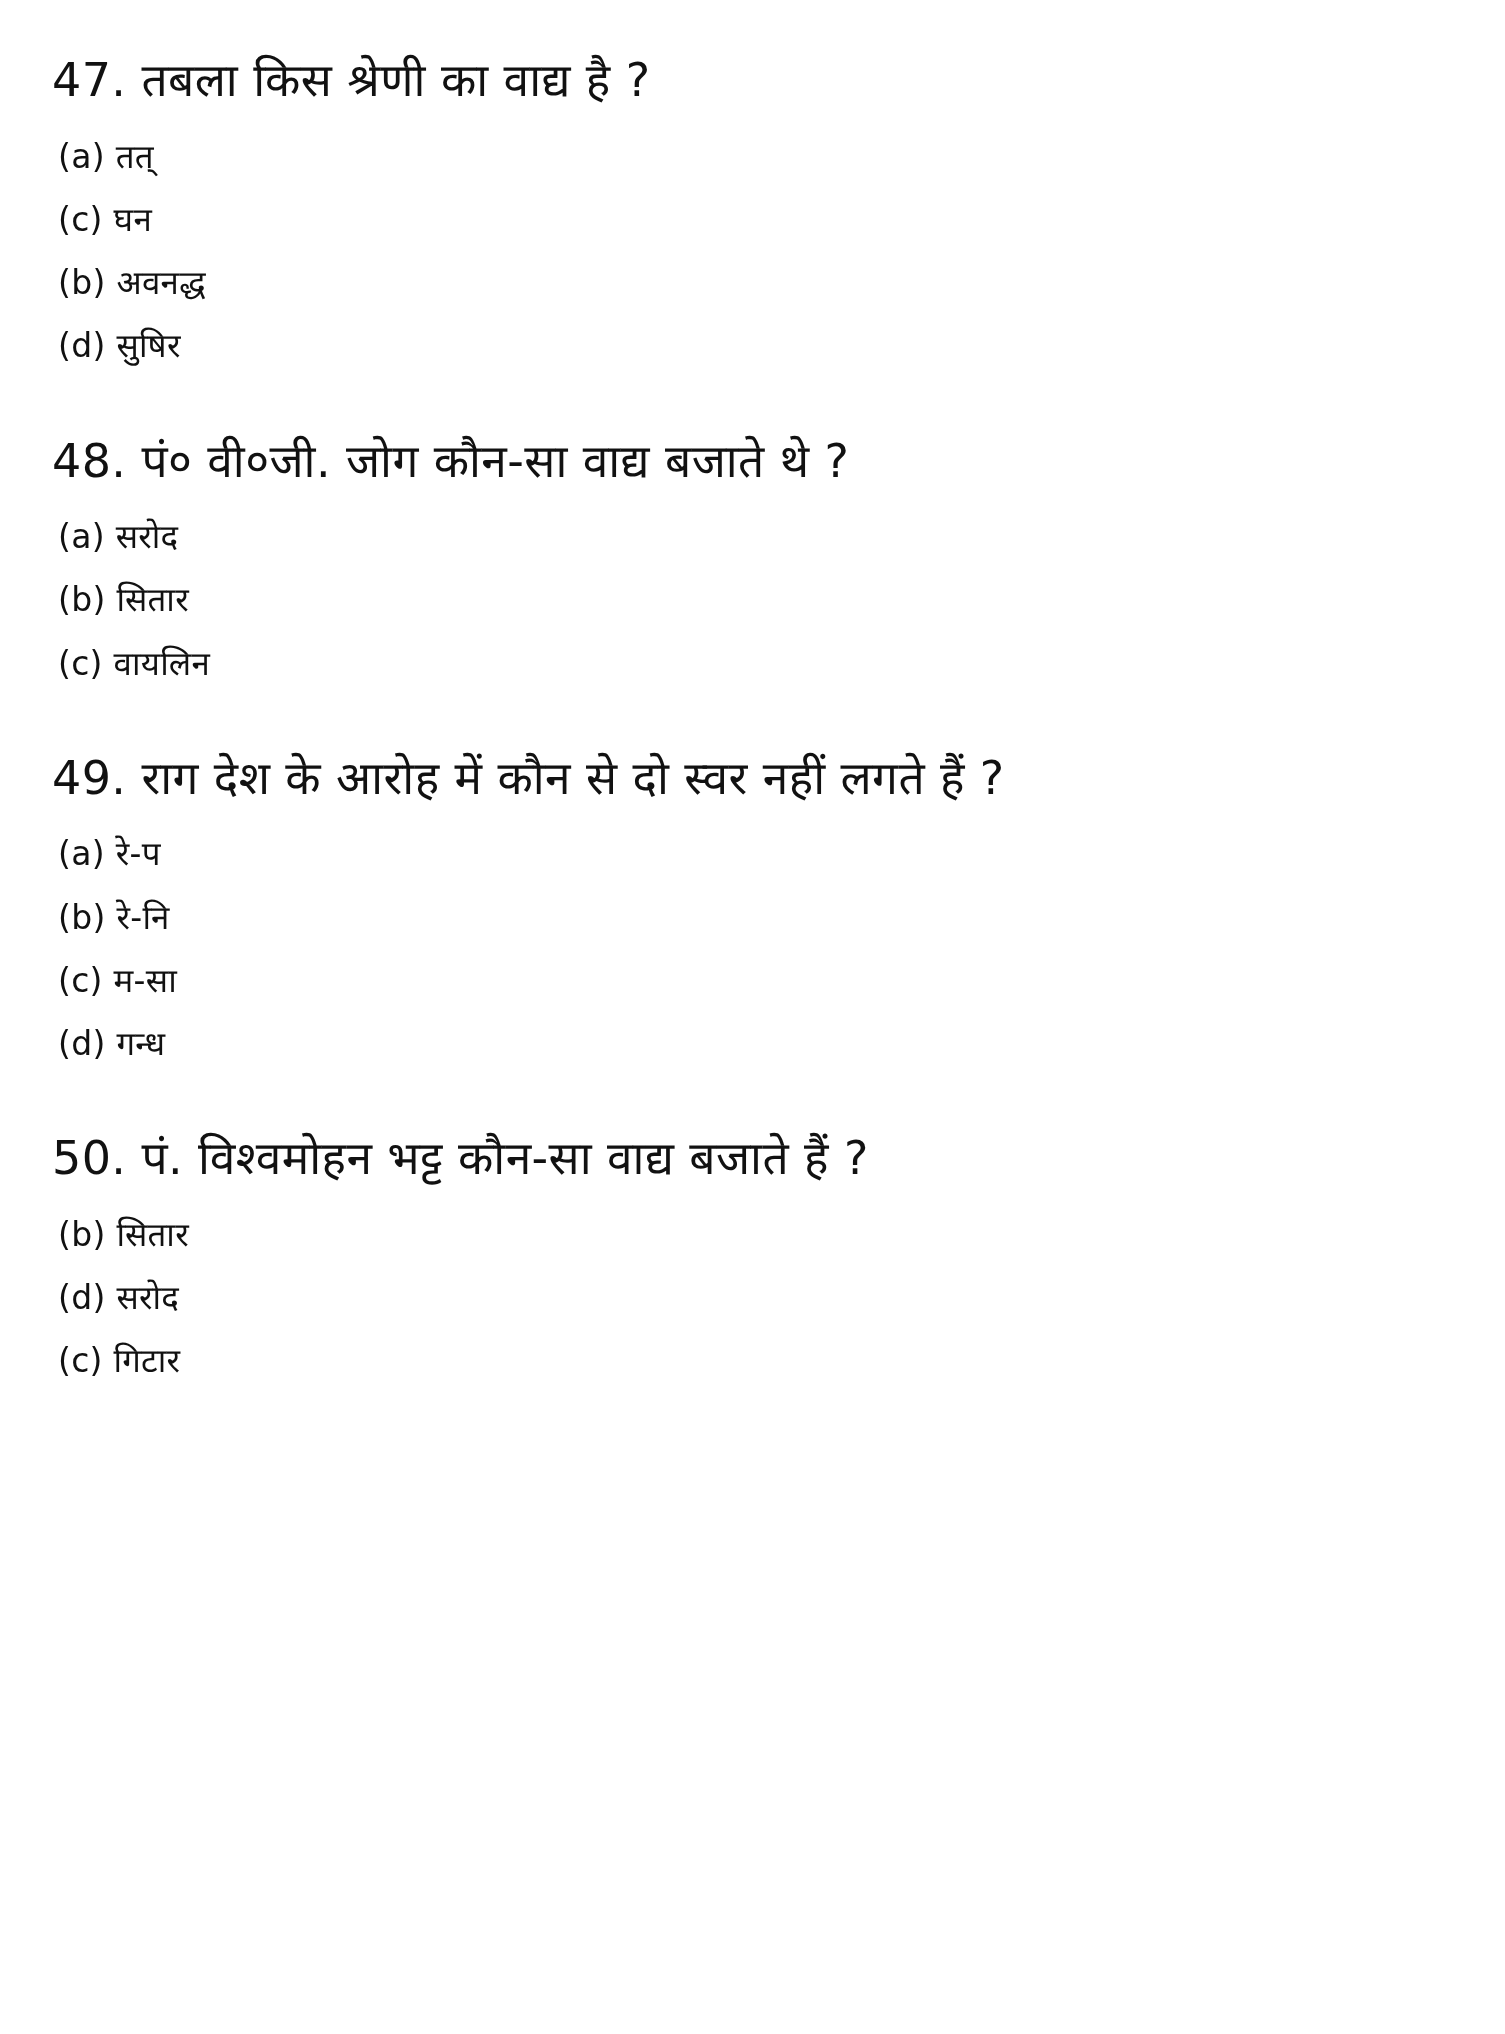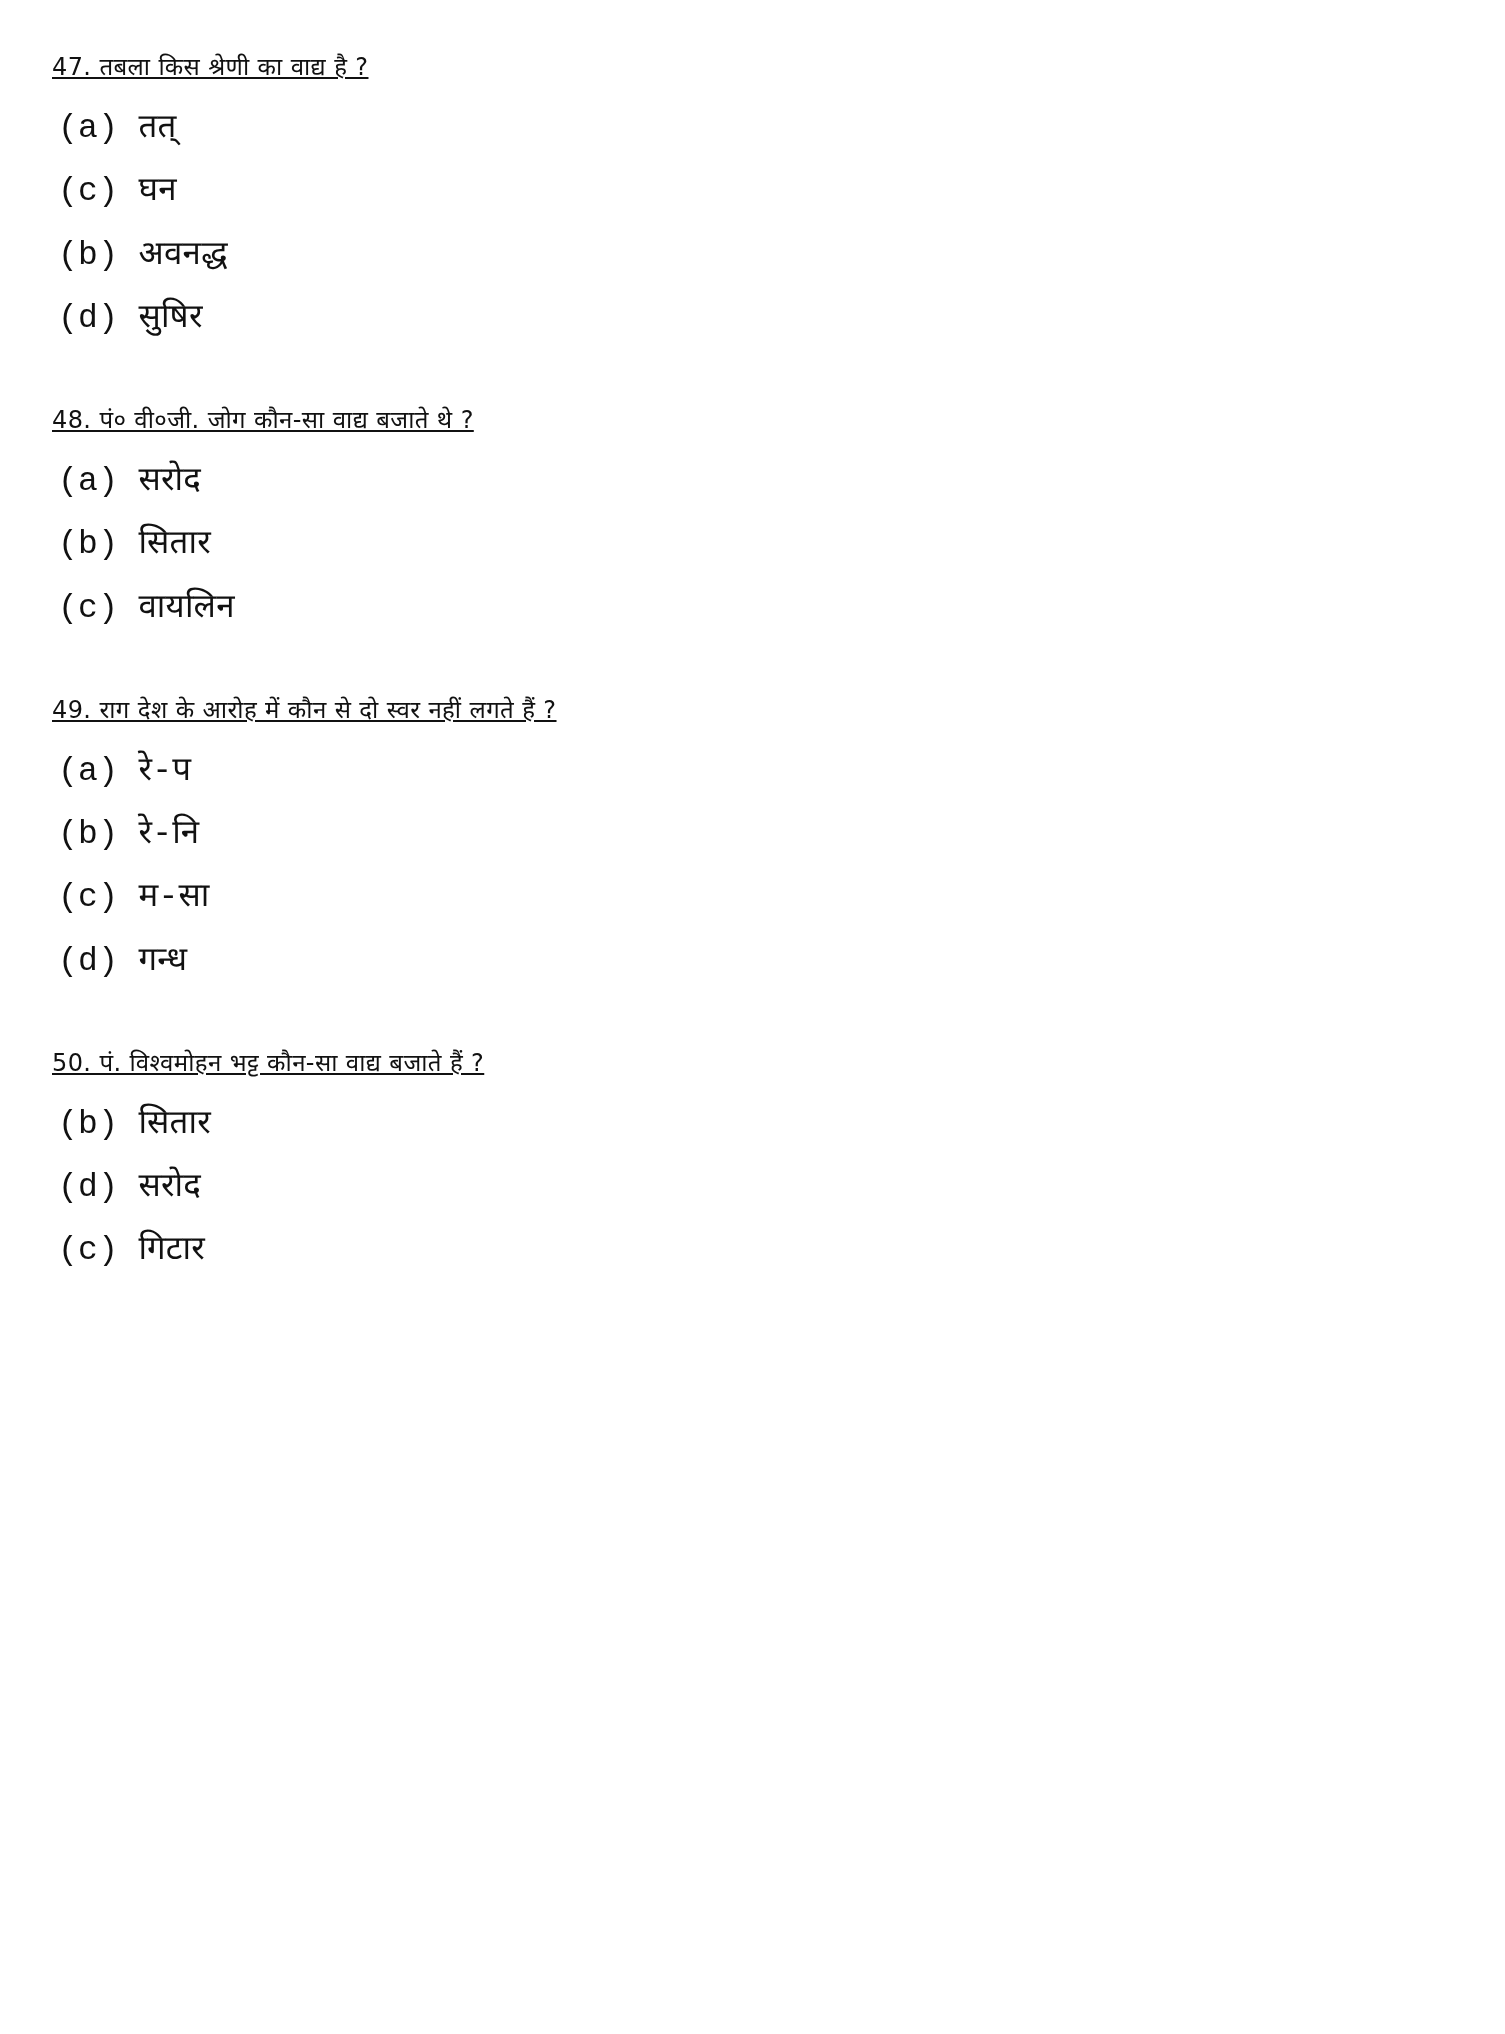--- a/index.html
+++ b/index.html
@@ -21,40 +21,38 @@
     box-sizing: border-box;
     padding: 52px 70px 40px 52px;
   }
   .question-block {
     margin-bottom: 66px;
   }
   .question-block:last-child {
     margin-bottom: 7px;
   }
   .q-text {
-    font-size: 24px;
+    font-size: 46px;
     line-height: 1.25;
     letter-spacing: 0.4px;
     margin: 0 0 26px 0;
     white-space: pre;
-    text-decoration: underline;
   }
   .options {
     margin: 0;
     padding: 0;
     list-style: none;
   }
   .option {
     font-size: 33px;
     line-height: 1.25;
     letter-spacing: 0.3px;
     margin: 0 0 22px 0;
     padding-left: 6px;
     white-space: pre;
-    font-family: Liberation Mono, monospace;
   }
   .option:last-child {
     margin-bottom: 0;
   }
 </style>
 </head>
 <body>
 
 <div class="page">
 

